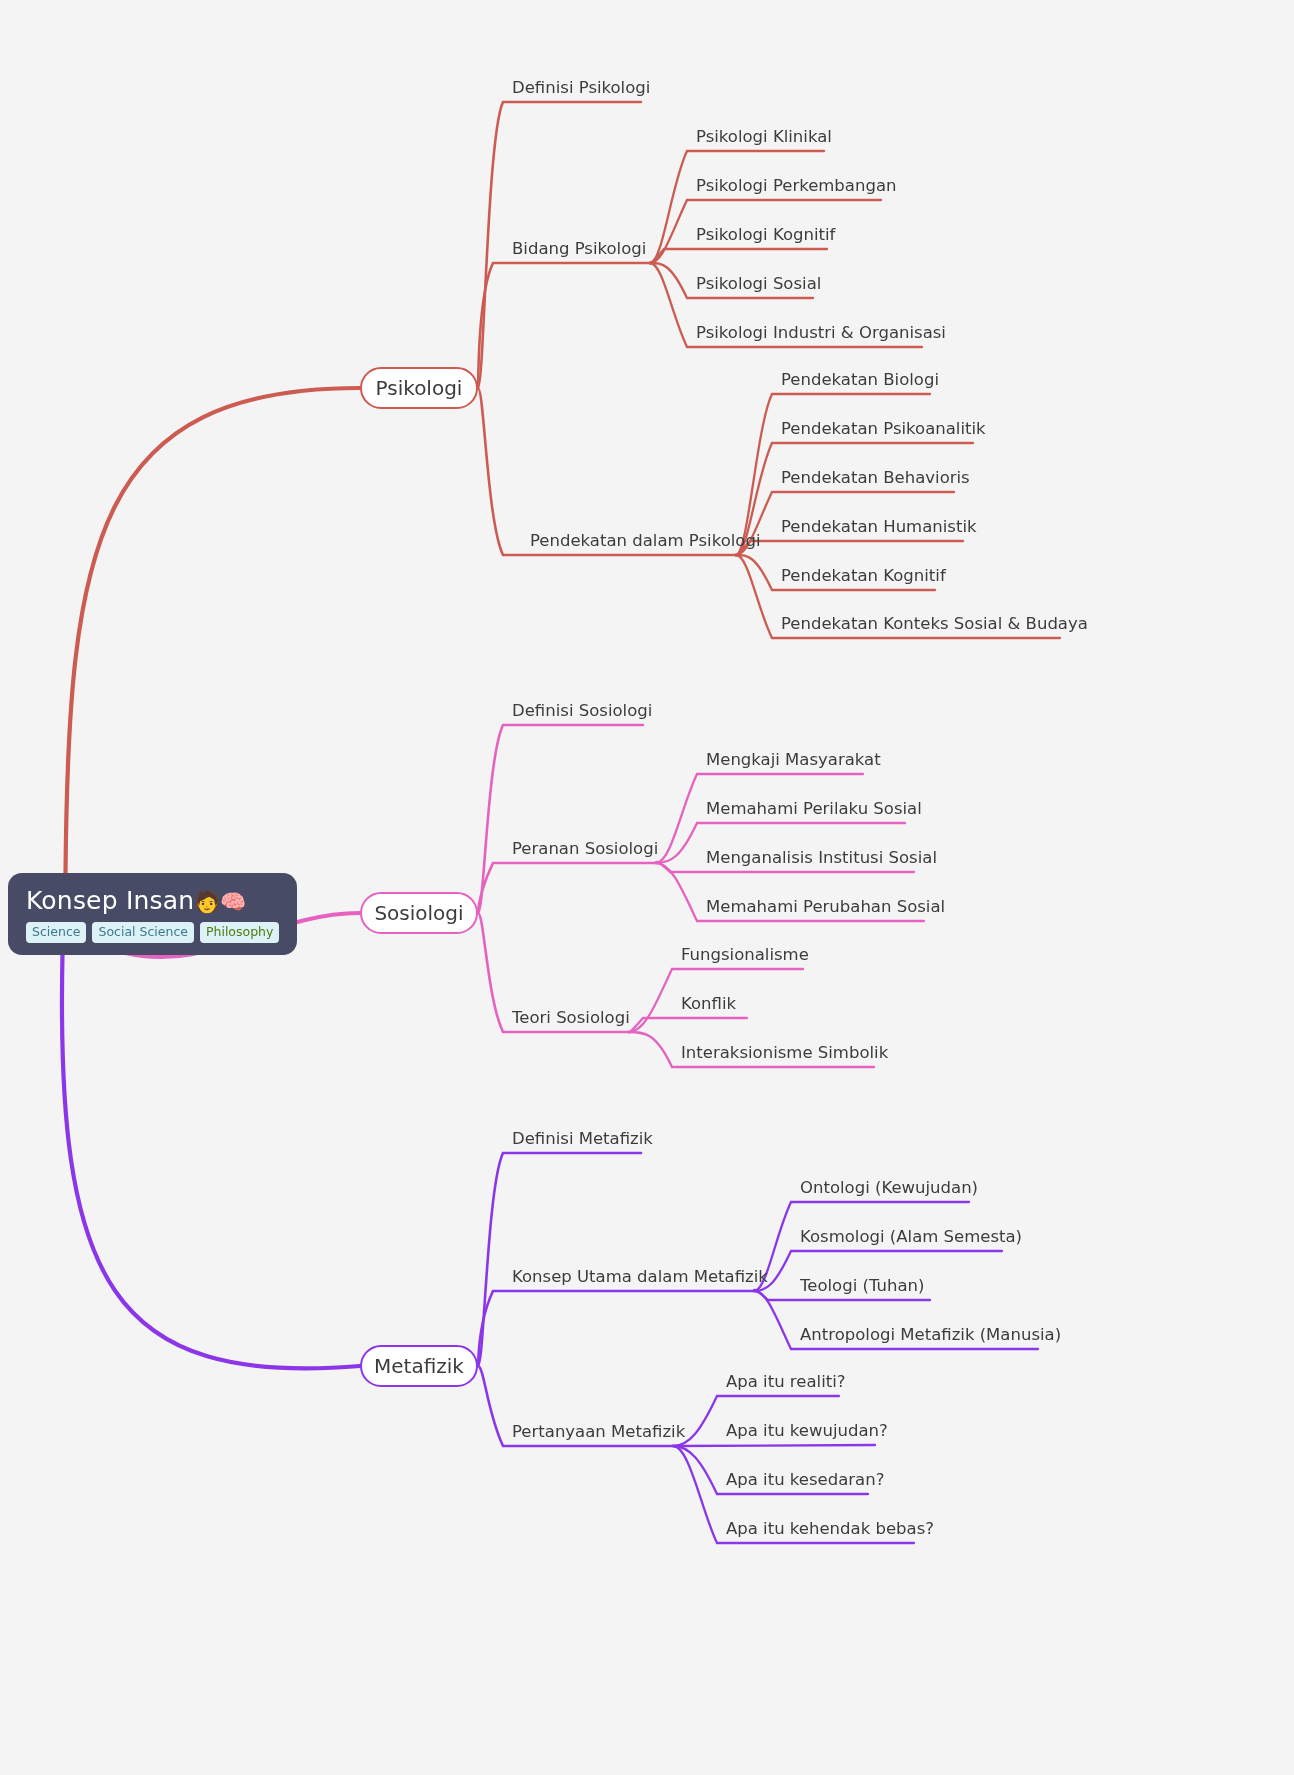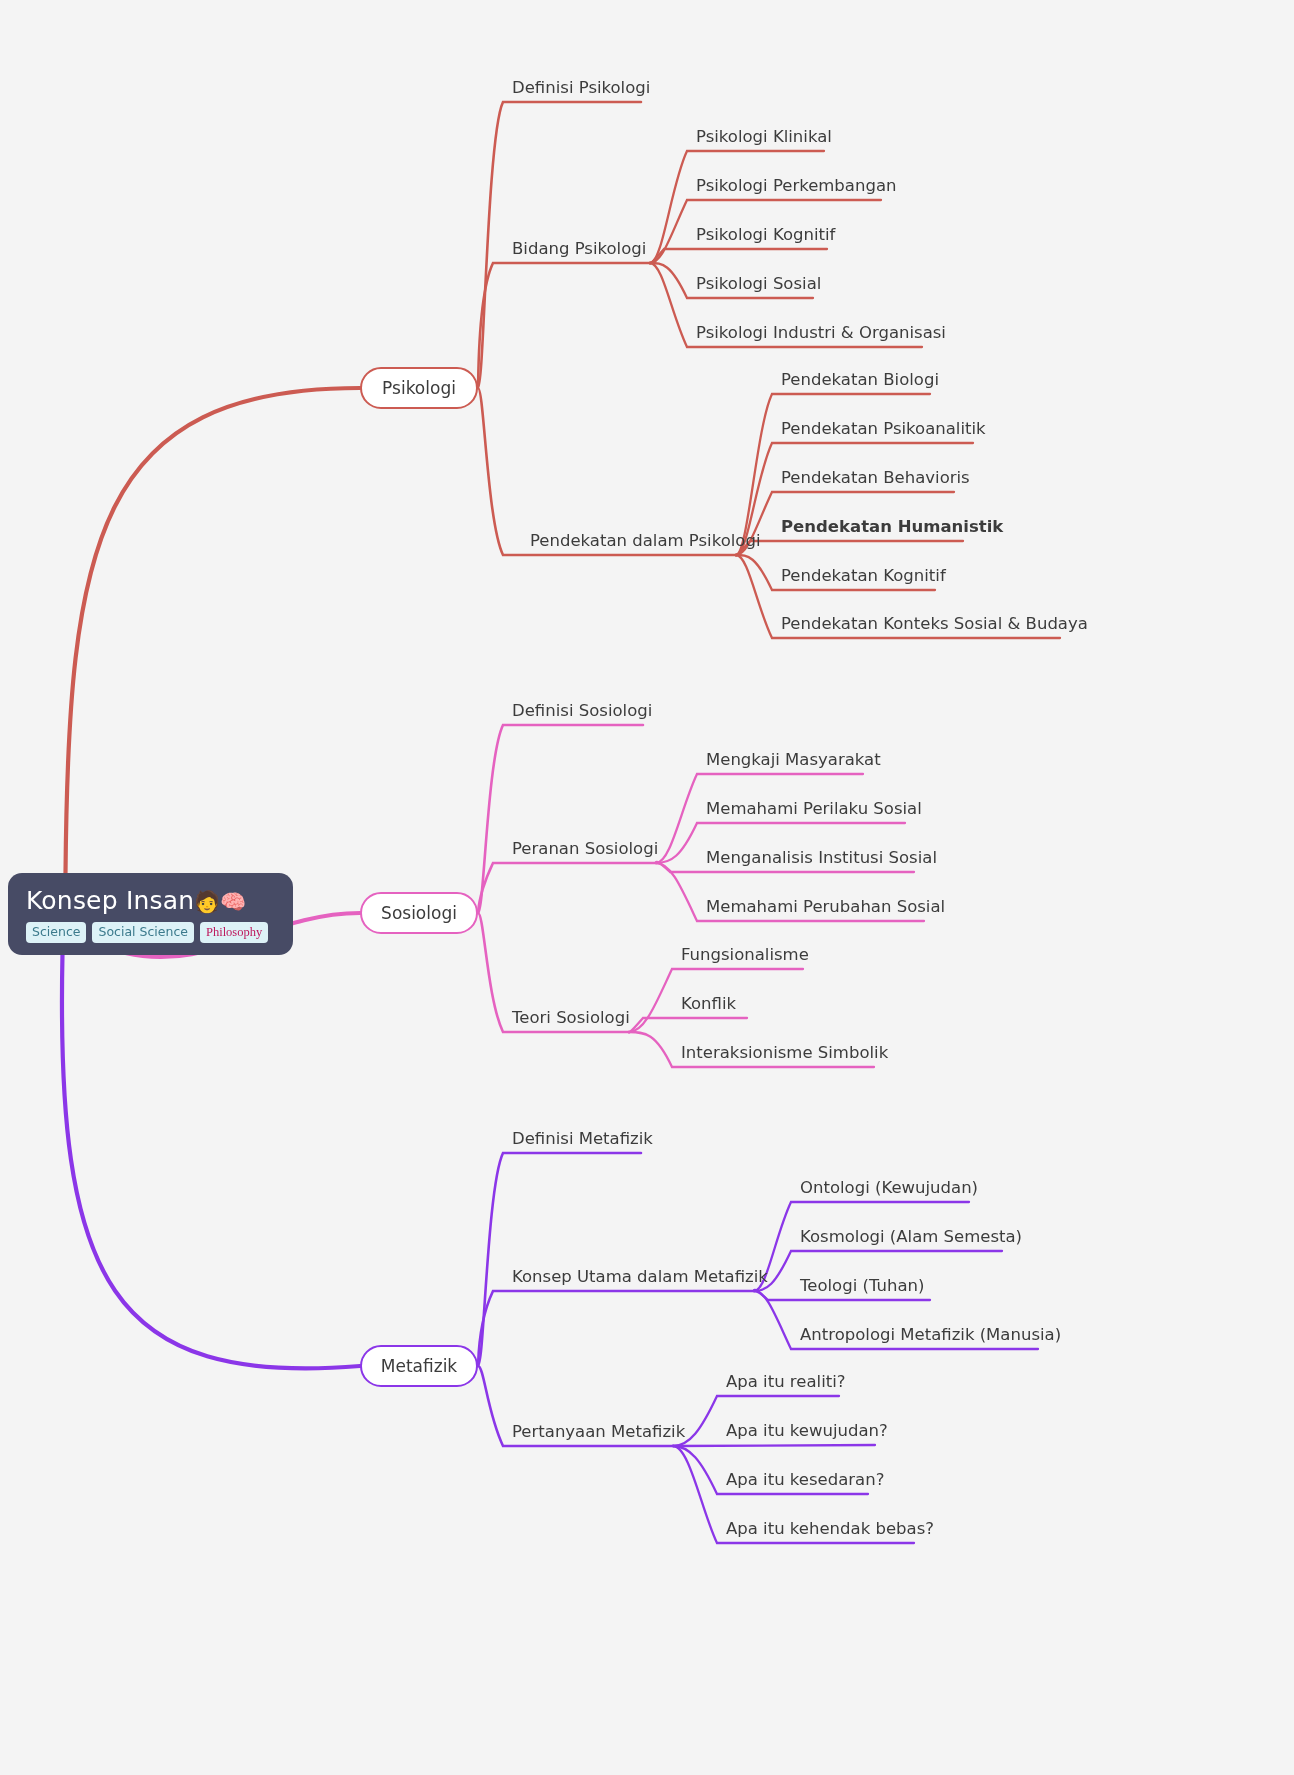--- a/index.html
+++ b/index.html
@@ -70,21 +70,21 @@
     background: #ffffff;
     border: 2.5px solid #cc5b52;
     border-radius: 22px;
     height: 42px;
     display: flex;
     align-items: center;
     justify-content: center;
     padding: 0 20px;
     white-space: nowrap;
     color: #3c3c3c;
-    font-size: 17px;
+    font-size: 20px;
   }
   
   .topic-label {
     position: absolute;
     white-space: nowrap;
     color: #3c3c3c;
     font-size: 16.5px;
     line-height: 1;
     transform: translateY(-100%);
   }
@@ -136,40 +136,40 @@
       <path d="M 673 1446 C 689.5 1446, 701 1509, 717 1543 L 914 1543" fill="none" stroke="#8b36e8" stroke-width="2.3" stroke-linecap="round"></path>
     </svg>
 
   <div class="root-node" id="root-node" style="left: 8px; top: 873px; min-width: 285px; background: rgb(71, 75, 101);">
     <div class="root-title">
       <span>Konsep Insan</span><span class="emoji">🧑🧠</span>
     </div>
     <div class="root-tags" id="root-tags">
         <span class="root-tag" style="background: rgb(221, 242, 247); color: rgb(59, 122, 140);">Science</span>
         <span class="root-tag" style="background: rgb(221, 242, 247); color: rgb(59, 122, 140);">Social Science</span>
-        <span class="root-tag" style="background: rgb(221, 242, 247); color: #be185d; font-family: Liberation Serif, serif;">Philosophy</span>
+        <span class="root-tag" style="background: rgb(221, 242, 247); color: #4d7c0f;">Philosophy</span>
       </div>
   </div>
 
   <div id="nodes-layer">
       <div class="branch-node" style="left: 360px; top: 367px; width: 118px; height: 42px; border-color: rgb(204, 91, 82);">
         <span>Psikologi</span>
       </div>
       <div class="topic-label lvl2" style="left: 512px; top: 96px;">Definisi Psikologi</div>
       <div class="topic-label lvl2" style="left: 512px; top: 257px;">Bidang Psikologi</div>
       <div class="topic-label lvl3" style="left: 696px; top: 145px;">Psikologi Klinikal</div>
       <div class="topic-label lvl3" style="left: 696px; top: 194px;">Psikologi Perkembangan</div>
       <div class="topic-label lvl3" style="left: 696px; top: 243px;">Psikologi Kognitif</div>
       <div class="topic-label lvl3" style="left: 696px; top: 292px;">Psikologi Sosial</div>
       <div class="topic-label lvl3" style="left: 696px; top: 341px;">Psikologi Industri &amp; Organisasi</div>
       <div class="topic-label lvl2" style="left: 530px; top: 549px;">Pendekatan dalam Psikologi</div>
       <div class="topic-label lvl3" style="left: 781px; top: 388px;">Pendekatan Biologi</div>
       <div class="topic-label lvl3" style="left: 781px; top: 437px;">Pendekatan Psikoanalitik</div>
       <div class="topic-label lvl3" style="left: 781px; top: 486px;">Pendekatan Behavioris</div>
-      <div class="topic-label lvl3" style="left: 781px; top: 535px; font-weight: bold;">Pendekatan Humanistik</div>
+      <div class="topic-label lvl3" style="left: 781px; top: 535px;">Pendekatan Humanistik</div>
       <div class="topic-label lvl3" style="left: 781px; top: 584px;">Pendekatan Kognitif</div>
       <div class="topic-label lvl3" style="left: 781px; top: 632px;">Pendekatan Konteks Sosial &amp; Budaya</div>
       <div class="branch-node" style="left: 360px; top: 892px; width: 118px; height: 42px; border-color: rgb(229, 98, 192);">
         <span>Sosiologi</span>
       </div>
       <div class="topic-label lvl2" style="left: 512px; top: 719px;">Definisi Sosiologi</div>
       <div class="topic-label lvl2" style="left: 512px; top: 857px;">Peranan Sosiologi</div>
       <div class="topic-label lvl3" style="left: 706px; top: 768px;">Mengkaji Masyarakat</div>
       <div class="topic-label lvl3" style="left: 706px; top: 817px;">Memahami Perilaku Sosial</div>
       <div class="topic-label lvl3" style="left: 706px; top: 866px;">Menganalisis Institusi Sosial</div>

